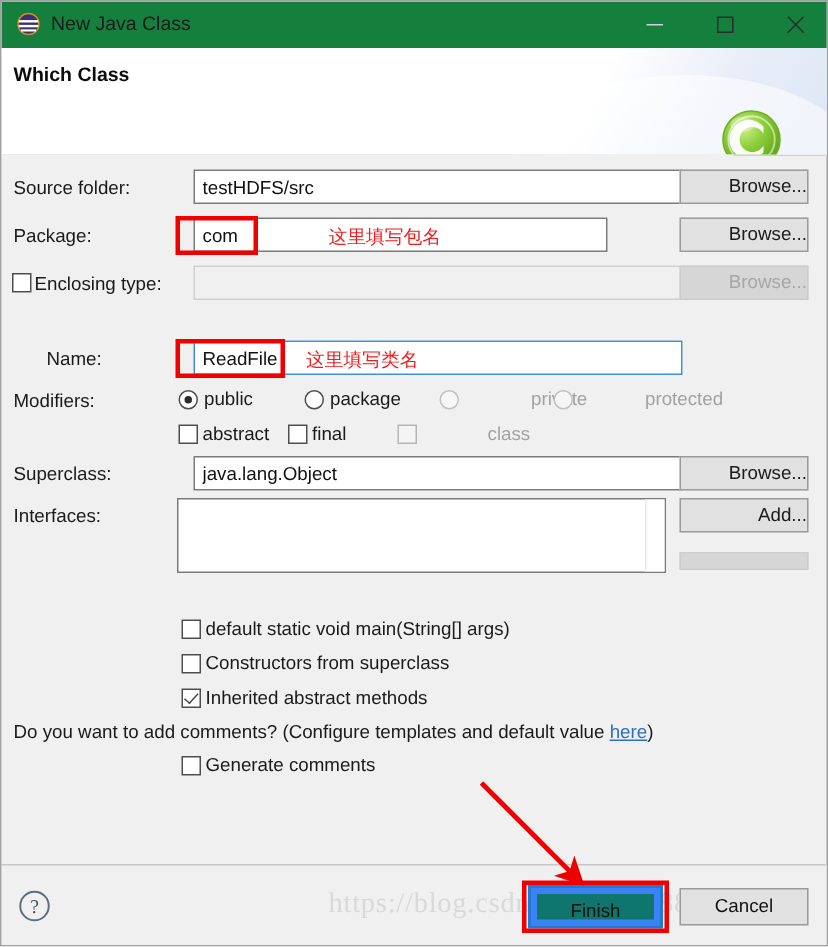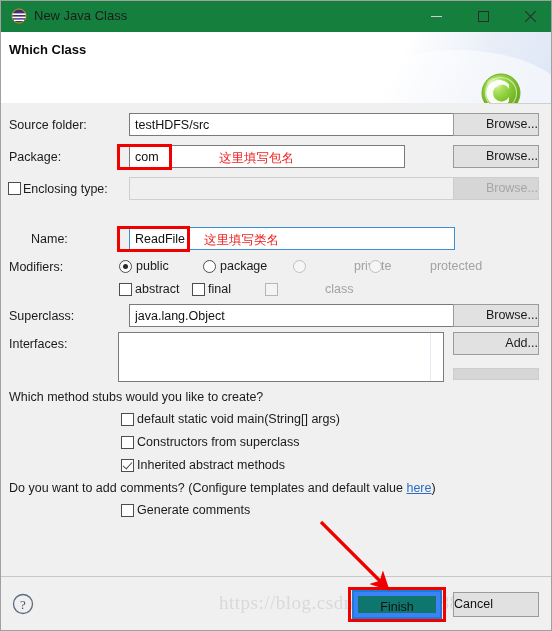--- a/index.html
+++ b/index.html
@@ -283,20 +283,21 @@
   }
   #btn-cancel {
     position: absolute;
     left: 452px; top: 591px;
     width: 86px; height: 25px;
     box-sizing: border-box;
     background: #e1e1e1;
     border: 1px solid #9b9b9b;
     font-size: 12.5px;
     line-height: 23px;
+    text-align: center;
     color: #111;
   }
 
   
   #watermark {
     position: absolute;
     left: 218px; top: 591px;
     font-family: "Liberation Serif", serif;
     font-size: 19px;
     color: #d9d9d9;
@@ -410,21 +411,20 @@
     <input class="txtfield" style="left: 117px; top: 201px; width: 326px;" value="java.lang.Object">
     <div class="btn" style="left:452px; top:201px; width:86px;">Browse...</div>
 
     <div class="lbl" style="left:8px; top:234px;">Interfaces:</div>
     <div id="iface-box">
       <div id="iface-scroll"></div>
     </div>
     <div class="btn" style="left:452px; top:229px; width:86px;">Add...</div>
     <div class="btn disabled" style="left:452px; top:265px; width:86px; height:12px;"></div>
 
-    <div class="lbl" style="left:8px; top:287px;">Which method stubs would you like to create?</div>
 
     <div class="chk" style="left:120px; top:310px;"></div>
     <div class="ctl-label" style="left:136px; top:309px;">default static void main(String[] args)</div>
 
     <div class="chk" style="left:120px; top:333px;"></div>
     <div class="ctl-label" style="left:136px; top:332px;">Constructors from superclass</div>
 
     <div class="chk checked" style="left:120px; top:356px;"></div>
     <div class="ctl-label" style="left:136px; top:355px;">Inherited abstract methods</div>
 

